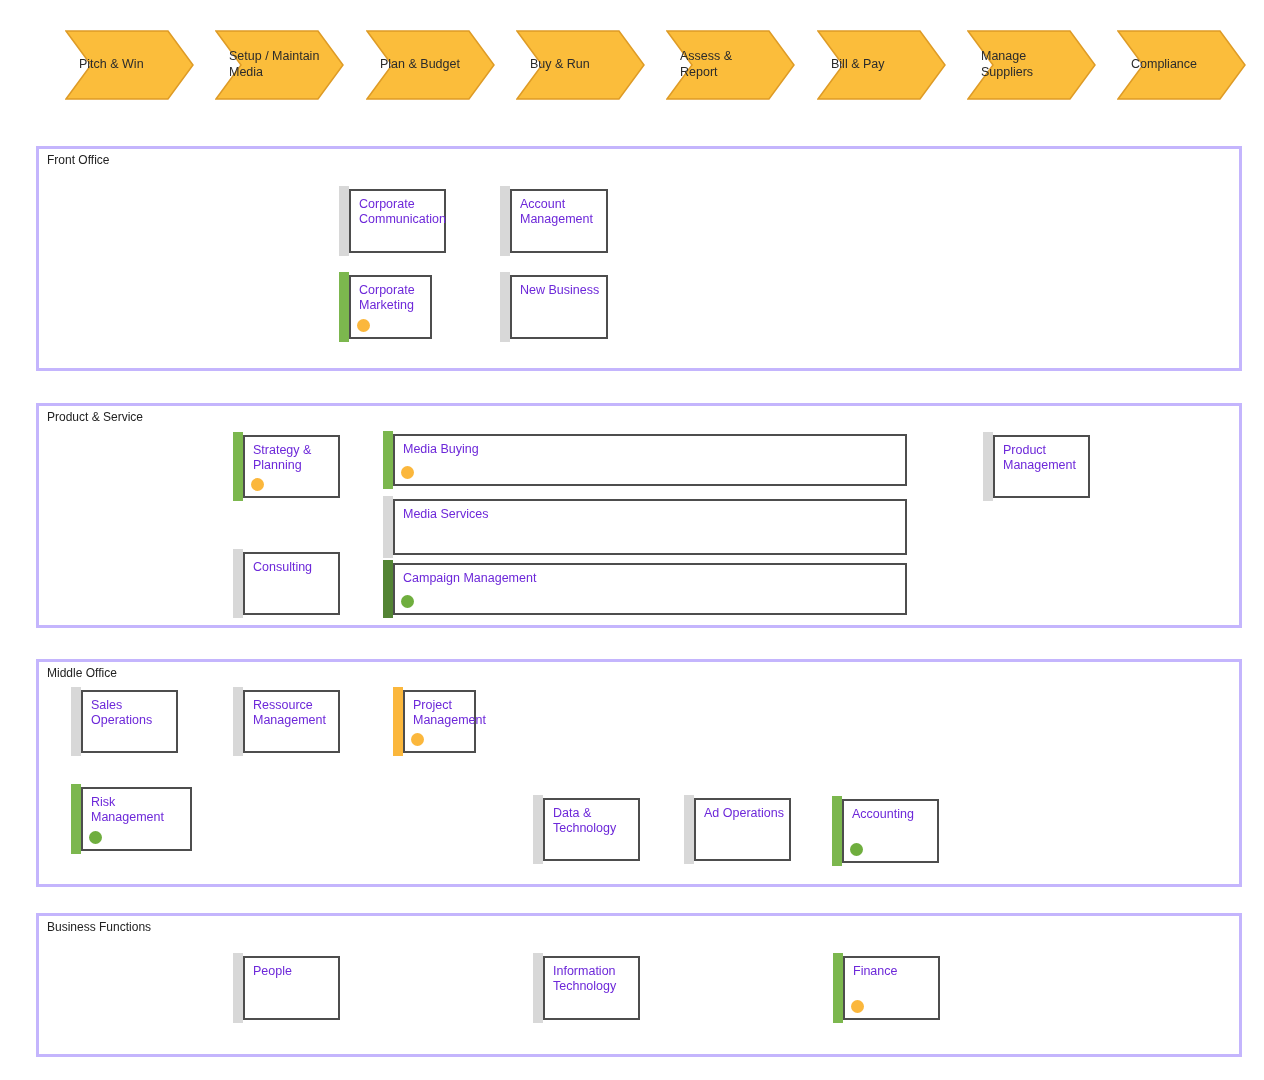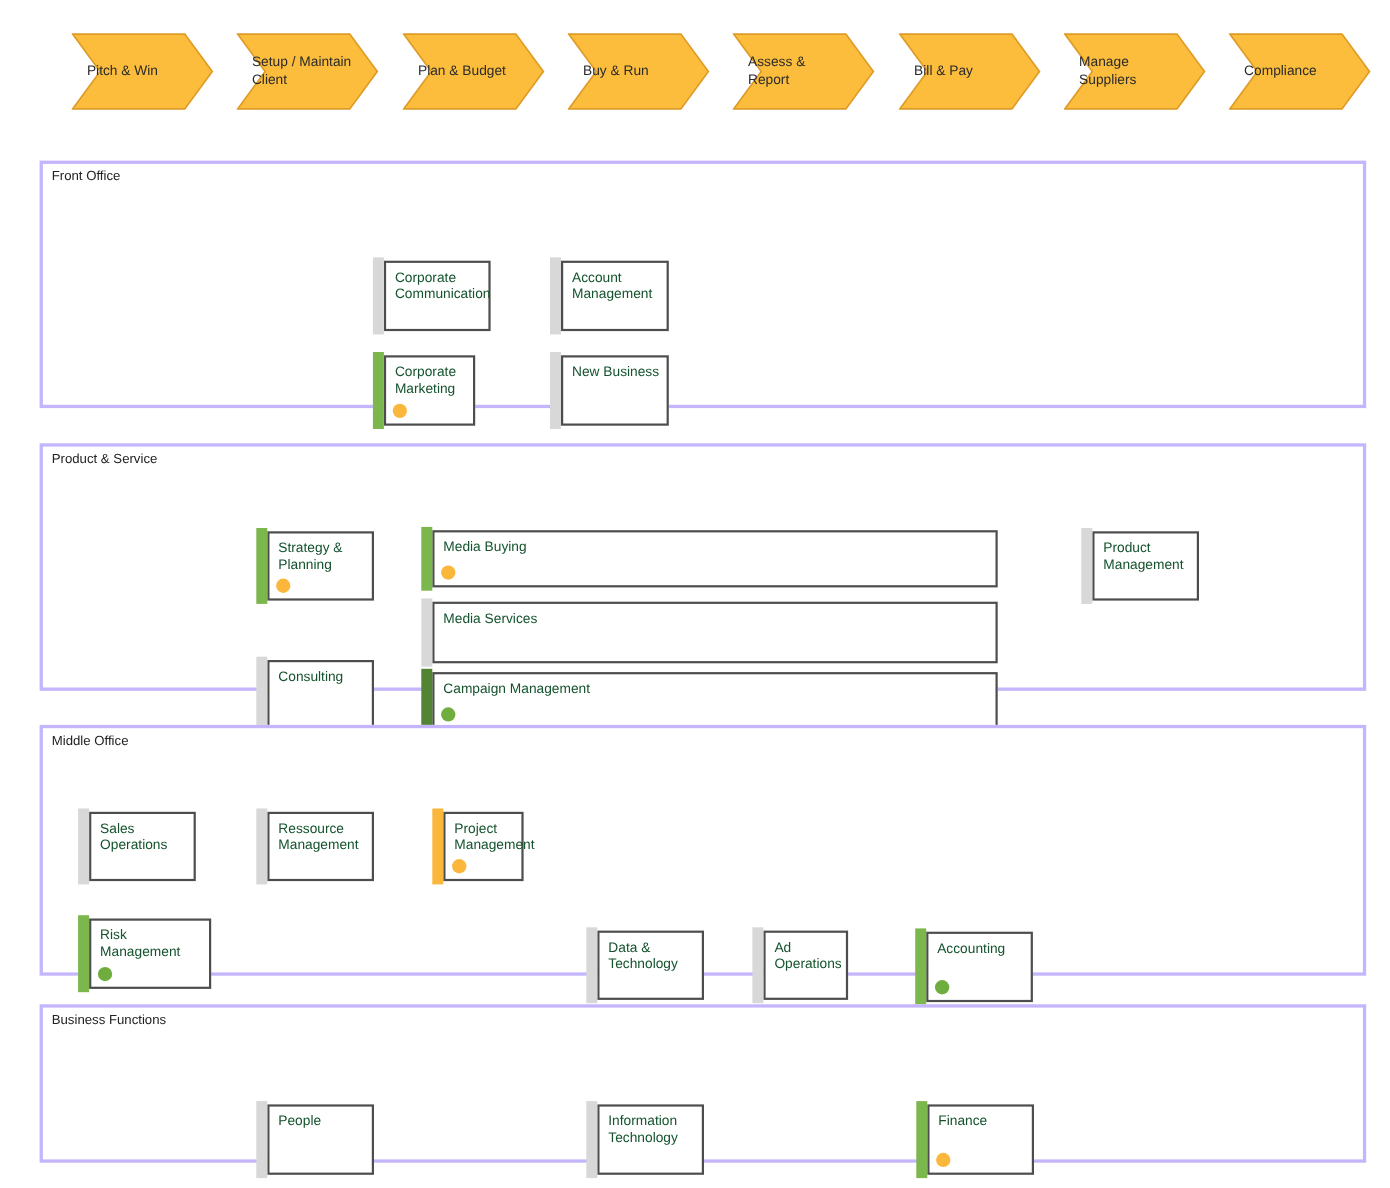--- a/index.html
+++ b/index.html
@@ -14,21 +14,21 @@
   .chev-label{
     position:absolute;left:14px;right:24px;top:0;height:100%;
     display:flex;align-items:center;font-size:12.5px;line-height:1.25;color:#2b2b2b;
   }
   
   .section{position:absolute;left:36px;width:1200px;border:3px solid #c4b5fd;background:#fff;}
   .section-label{position:absolute;left:8px;top:4px;font-size:12px;color:#222;}
   
   .card{
     position:absolute;background:#fff;border:2px solid #4d4d4d;box-sizing:border-box;
-    font-size:12.5px;line-height:1.2;color:#14532d;margin-top:48px;
+    font-size:12.5px;line-height:1.2;color:#6d28d9;
   }
   .card-label{display:block;padding:6px 4px 0 8px;}
   .bar{position:absolute;left:-12px;top:-5px;bottom:-5px;width:10px;background:#D8D8D8;}
   .bar-gray .bar{background:#D8D8D8;}
   .bar-green .bar{background:#7CB74E;}
   .bar-dark-green .bar{background:#538434;}
   .bar-orange .bar{background:#FBB73C;}
   .dot{position:absolute;left:6px;bottom:5px;width:13px;height:13px;border-radius:50%;display:none;}
   .dot-orange{display:block;background:#FBB73C;}
   .dot-green{display:block;background:#6FAE3E;}
@@ -40,21 +40,21 @@
   <div class="chev" style="left:65px">
     <svg width="130" height="70" viewBox="0 0 130 70">
         <polygon points="1,1 103,1 128,35 103,69 1,69 26,35"></polygon>
       </svg>
     <span class="chev-label">Pitch &amp; Win</span>
   </div>
   <div class="chev" style="left:215px">
     <svg width="130" height="70" viewBox="0 0 130 70">
         <polygon points="1,1 103,1 128,35 103,69 1,69 26,35"></polygon>
       </svg>
-    <span class="chev-label">Setup / Maintain Client</span>
+    <span class="chev-label">Setup / Maintain Media</span>
   </div>
   <div class="chev" style="left:366px">
     <svg width="130" height="70" viewBox="0 0 130 70">
         <polygon points="1,1 103,1 128,35 103,69 1,69 26,35"></polygon>
       </svg>
     <span class="chev-label">Plan &amp; Budget</span>
   </div>
   <div class="chev" style="left:516px">
     <svg width="130" height="70" viewBox="0 0 130 70">
         <polygon points="1,1 103,1 128,35 103,69 1,69 26,35"></polygon>
@@ -168,21 +168,21 @@
   <div class="card bar-green" style="left:42px;top:125px;width:111px;height:64px">
     <span class="bar"></span>
     <span class="card-label">Risk Management</span>
     <span class="dot dot-green"></span>
   </div>
   <div class="card bar-gray" style="left:504px;top:136px;width:97px;height:63px">
     <span class="bar"></span>
     <span class="card-label">Data &amp; Technology</span>
 
   </div>
-  <div class="card bar-gray" style="left:655px;top:136px;width:77px;height:63px">
+  <div class="card bar-gray" style="left:655px;top:136px;width:97px;height:63px">
     <span class="bar"></span>
     <span class="card-label">Ad Operations</span>
 
   </div>
   <div class="card bar-green" style="left:803px;top:137px;width:97px;height:64px">
     <span class="bar"></span>
     <span class="card-label">Accounting</span>
     <span class="dot dot-green"></span>
   </div>
 </div>

